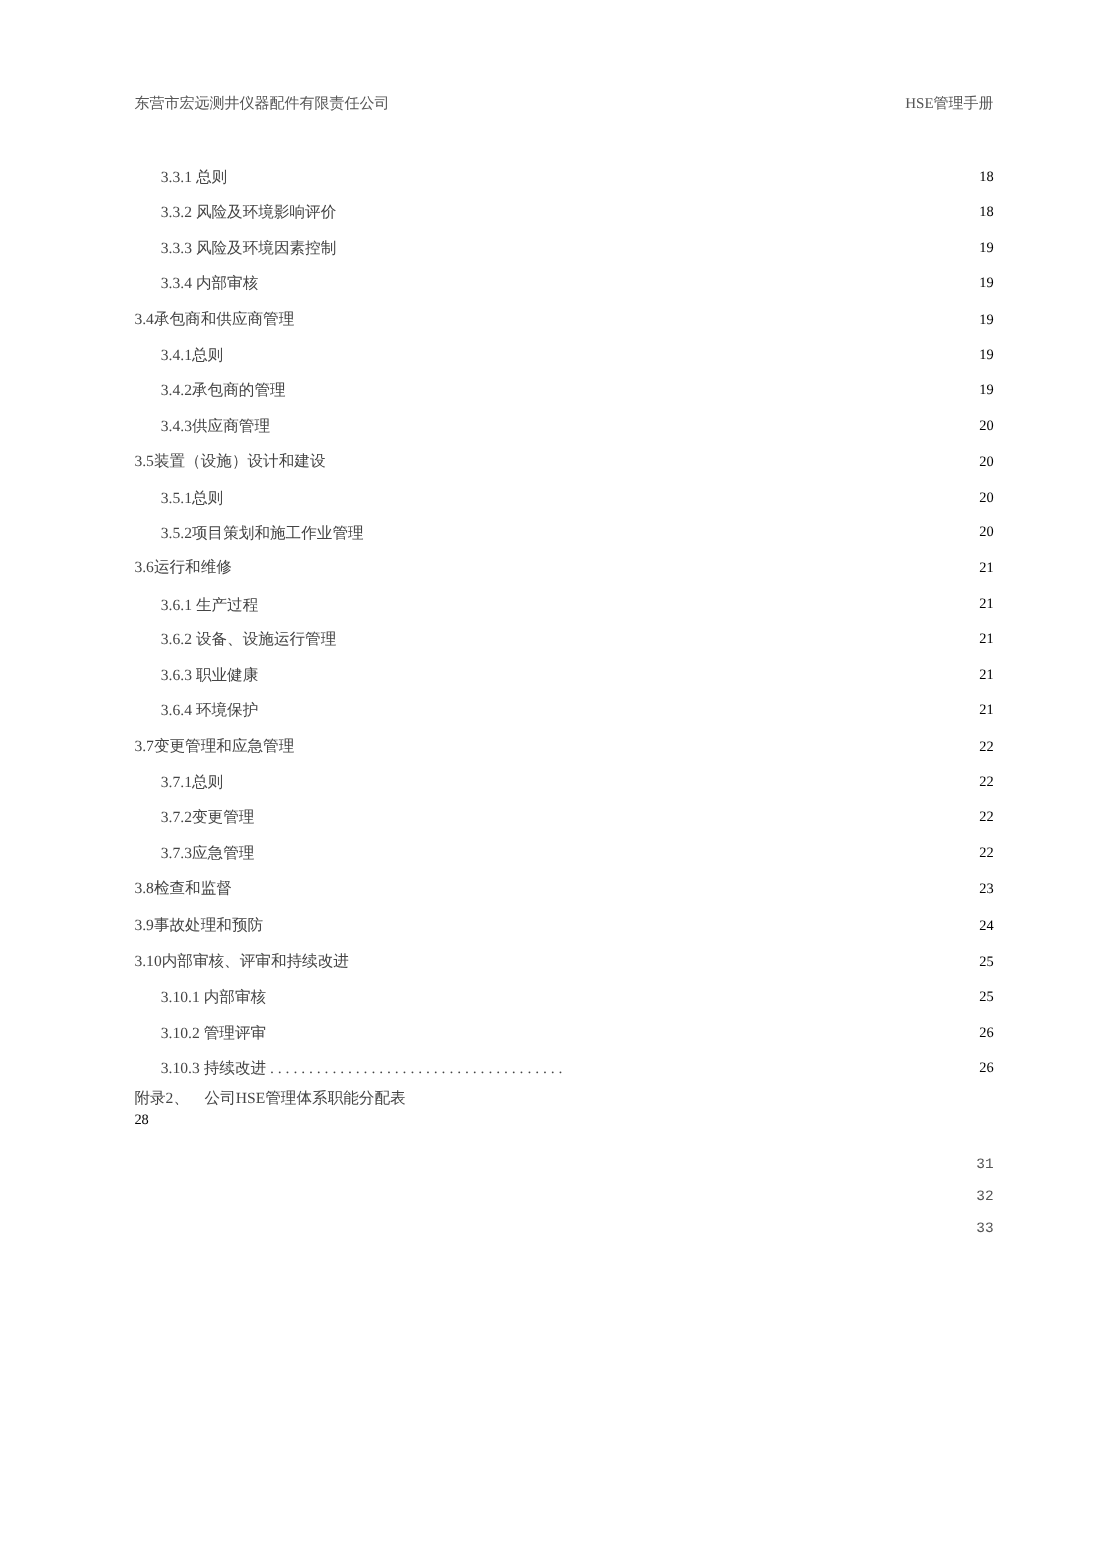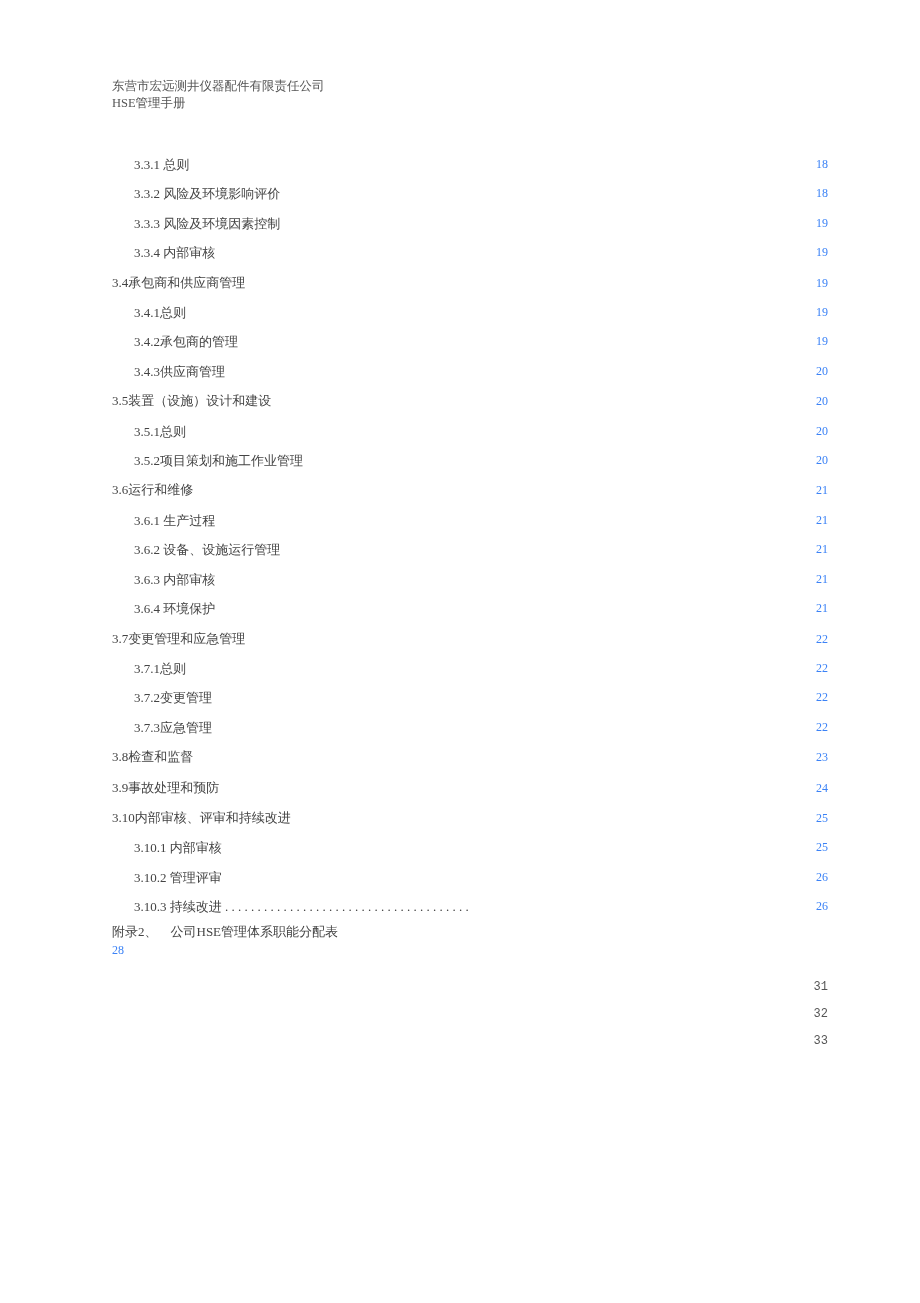--- a/index.html
+++ b/index.html
@@ -18,21 +18,20 @@
     }
     .page {
       padding: 78px 92px 0 112px;
     }
     .header {
       display: flex;
       justify-content: space-between;
       margin-bottom: 38px;
       font-size: 12.5px;
       color: #555555;
-      flex-direction: column;
     }
     .toc-list {
       list-style: none;
     }
     .toc-item {
       display: flex;
       justify-content: space-between;
       align-items: baseline;
       line-height: 29.4px;
       font-size: 13px;
@@ -44,21 +43,21 @@
     .toc-item.level2 {
       padding-left: 22px;
       align-items: center;
     }
     .toc-label {
       white-space: nowrap;
     }
     .toc-page {
       white-space: nowrap;
       font-size: 12px;
-      color: #3b82f6;
+      color: #000000;
     }
     .tight {
       line-height: 19px;
       flex-direction: column;
     }
     .trailing-pages {
       text-align: right;
       padding-right: 0;
       line-height: 27px;
       font-size: 12px;
@@ -127,21 +126,21 @@
       </li>
       <li class="toc-item level2">
         <span class="toc-label">3.6.1 生产过程</span>
         <span class="toc-page">21</span>
       </li>
       <li class="toc-item level2">
         <span class="toc-label">3.6.2 设备、设施运行管理</span>
         <span class="toc-page">21</span>
       </li>
       <li class="toc-item level2">
-        <span class="toc-label">3.6.3 内部审核</span>
+        <span class="toc-label">3.6.3 职业健康</span>
         <span class="toc-page">21</span>
       </li>
       <li class="toc-item level2">
         <span class="toc-label">3.6.4 环境保护</span>
         <span class="toc-page">21</span>
       </li>
       <li class="toc-item level1">
         <span class="toc-label">3.7变更管理和应急管理</span>
         <span class="toc-page">22</span>
       </li>

